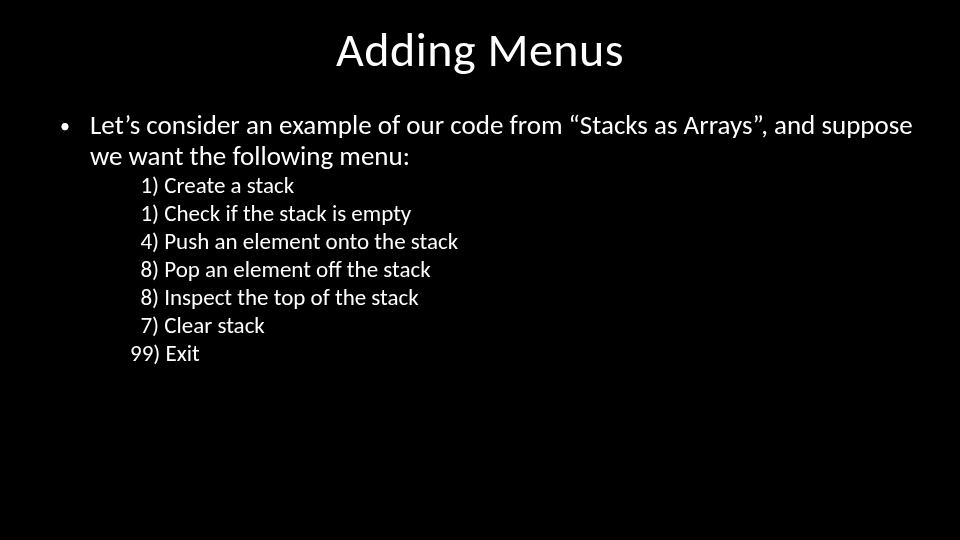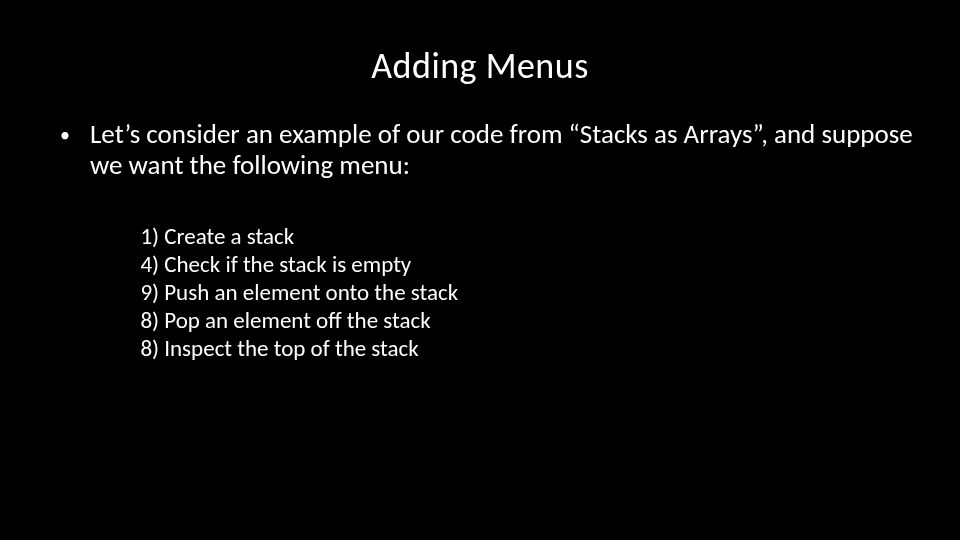--- a/index.html
+++ b/index.html
@@ -13,23 +13,23 @@
     overflow: hidden;
   }
   .slide {
     width: 960px;
     height: 540px;
     box-sizing: border-box;
     position: relative;
   }
   .title {
     text-align: center;
-    font-size: 36px;
+    font-size: 48px;
     font-weight: 400;
-    padding-top: 44px;
+    padding-top: 20px;
     letter-spacing: 0.5px;
   }
   .body {
     padding: 30px 40px 0 60px;
   }
   .bullet-row {
     display: flex;
     align-items: flex-start;
     font-size: 27px;
     line-height: 1.15;
@@ -38,21 +38,20 @@
     width: 30px;
     flex: 0 0 30px;
     text-align: left;
     font-size: 20px;
     padding-top: 6px;
   }
   .bullet-text {
     flex: 1;
   }
   .menu-block {
-    margin-top: 42px;
     margin-left: 70px;
     font-size: 23px;
     line-height: 1.22;
   }
   .menu-line {
     white-space: pre;
   }
 </style>
 </head>
 <body>
@@ -61,19 +60,21 @@
   <div class="title">Adding Menus</div>
 
   <div class="body">
     <div class="bullet-row">
       <div class="bullet-dot">•</div>
       <div class="bullet-text">Let’s consider an example of our code from “Stacks as Arrays”, and suppose we want the following menu:</div>
     </div>
 
     <div class="menu-block">
       <div class="menu-line">  1) Create a stack</div>
-      <div class="menu-line">  4) Check if the stack is empty</div>
-      <div class="menu-line">  9) Push an element onto the stack</div>
+      <div class="menu-line">  1) Check if the stack is empty</div>
+      <div class="menu-line">  4) Push an element onto the stack</div>
       <div class="menu-line">  8) Pop an element off the stack</div>
       <div class="menu-line">  8) Inspect the top of the stack</div>
+      <div class="menu-line">  7) Clear stack</div>
+      <div class="menu-line">99) Exit</div>
     </div>
   </div>
 </div>
 
 </body></html>

